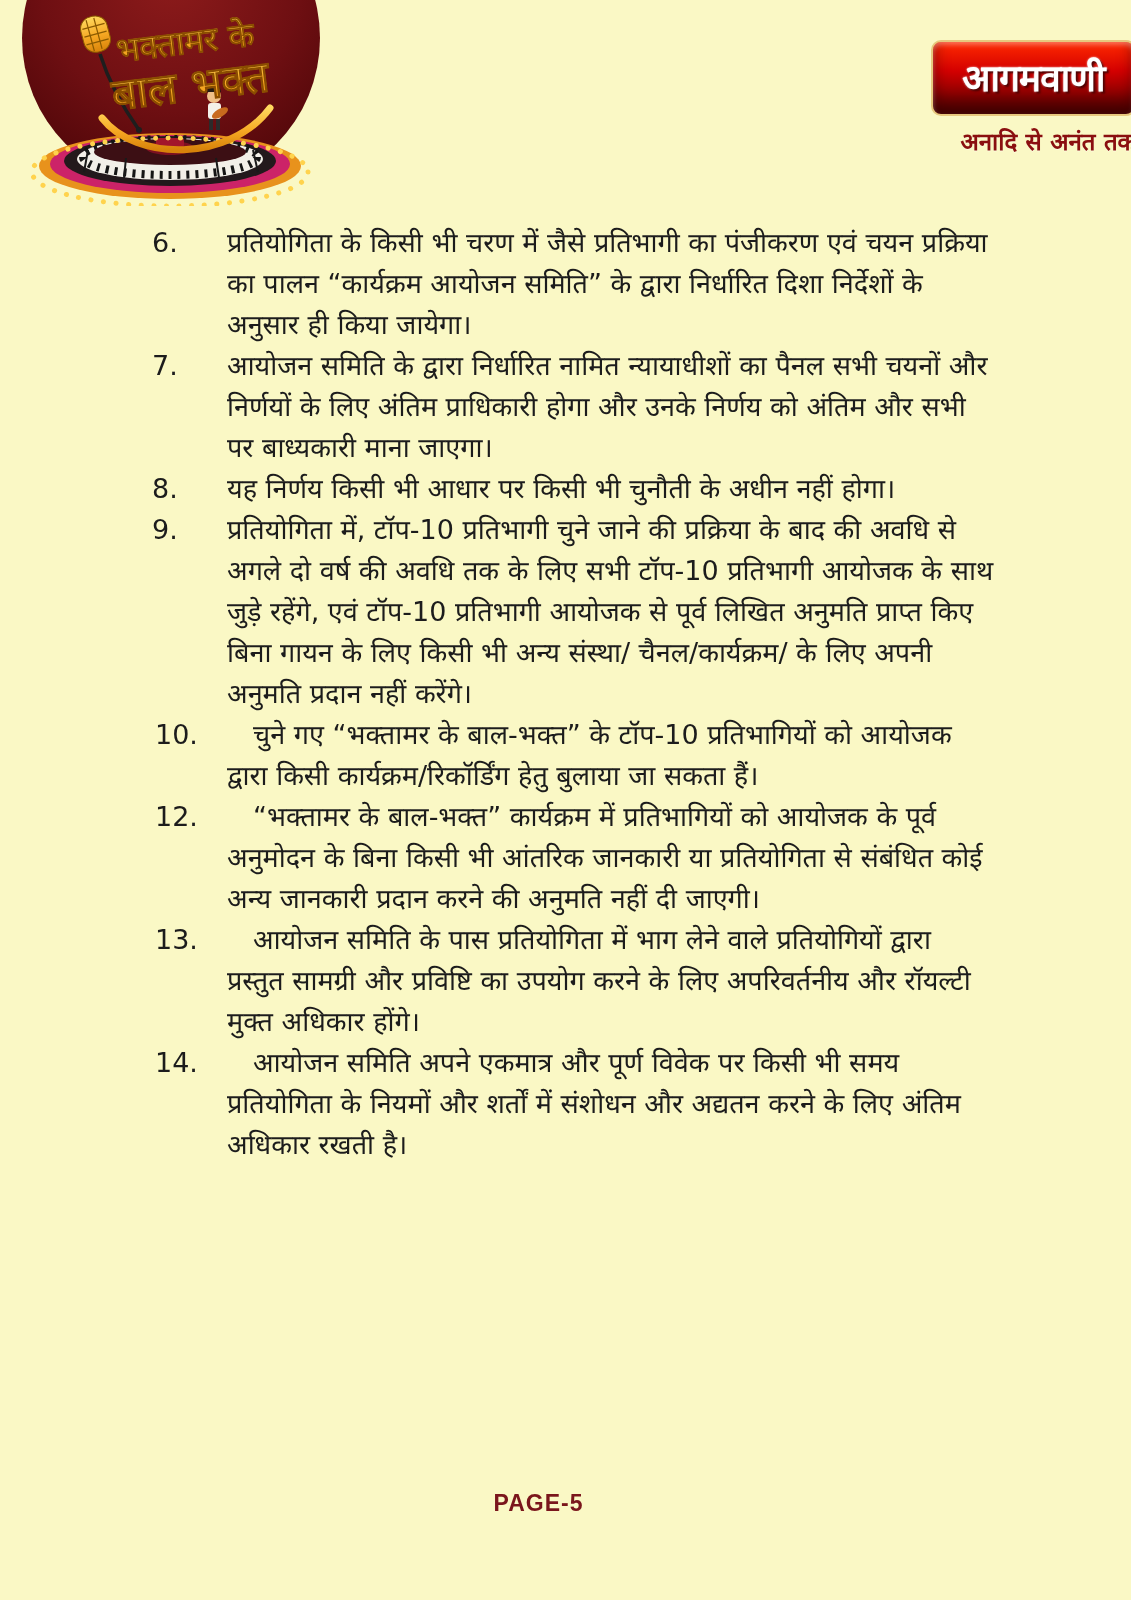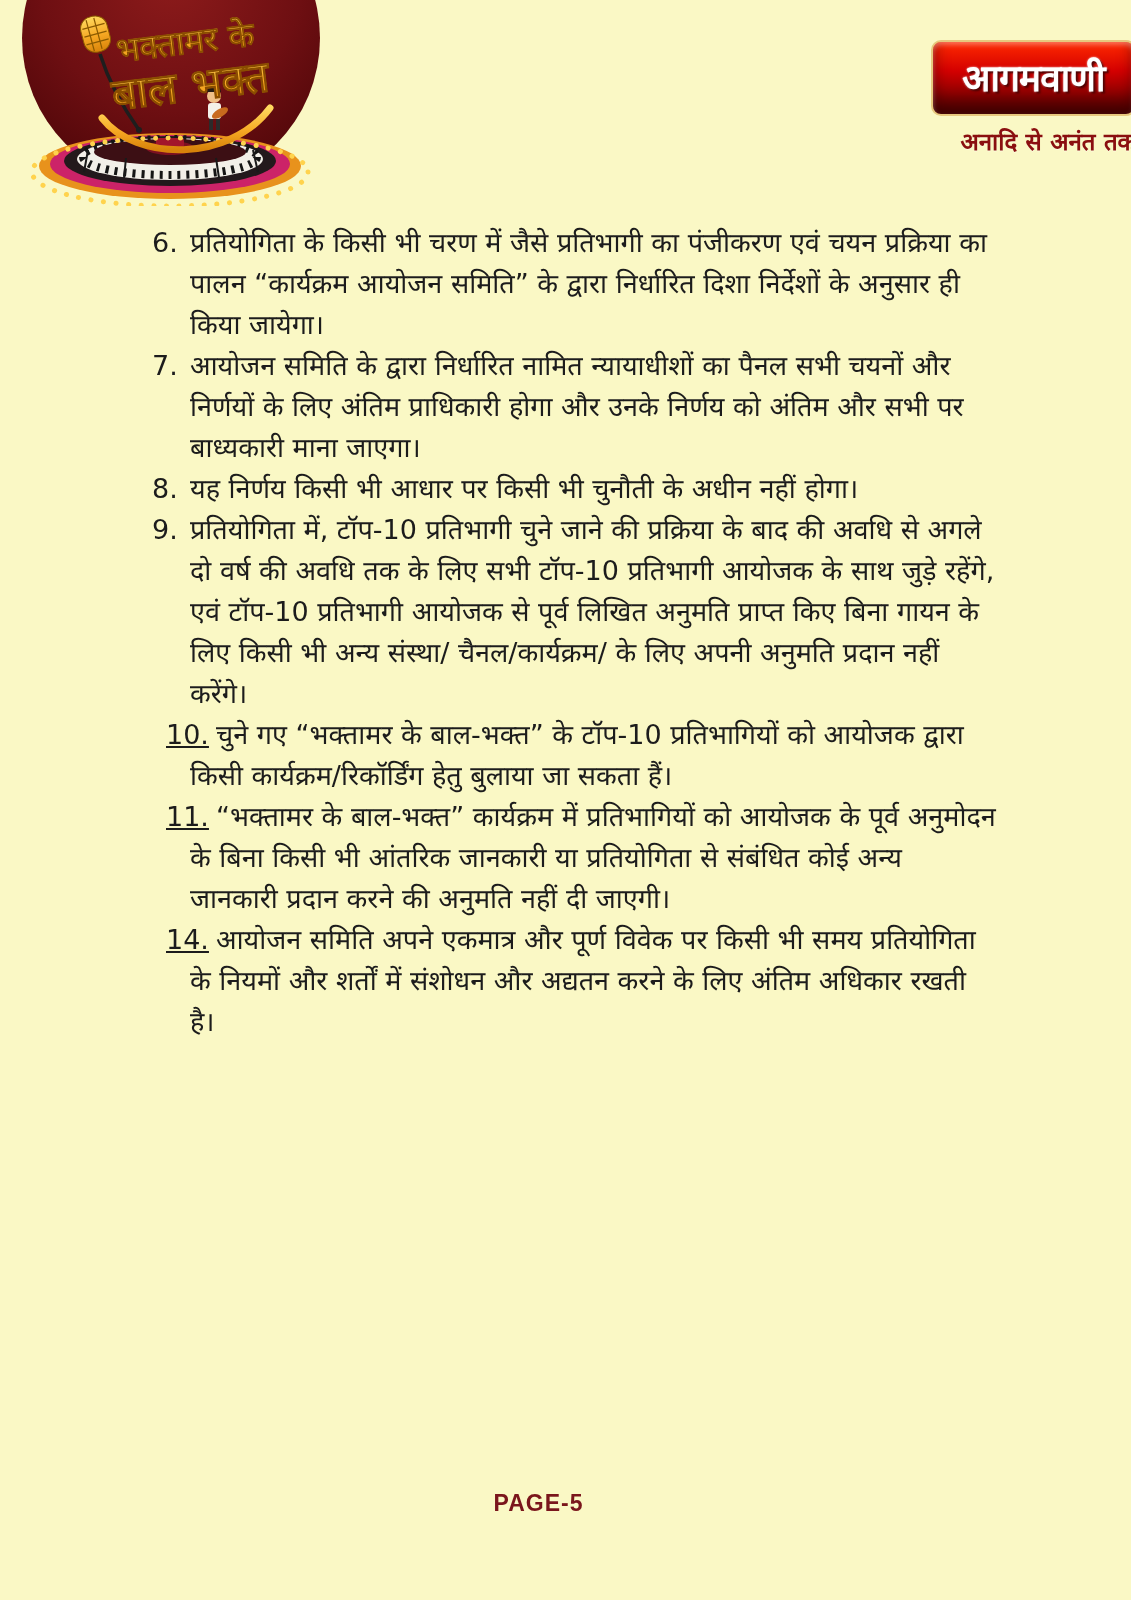--- a/index.html
+++ b/index.html
@@ -32,22 +32,22 @@
     white-space:nowrap;text-shadow:0 1px 0 rgba(255,255,255,.4);
   }
 
   
   .terms{
     position:absolute;left:150px;top:222px;width:846px;
     font-size:27px;line-height:41px;color:#1c1c1c;
   }
   .term-item{position:relative;padding-left:40px;}
   .term-num{position:absolute;left:2px;top:0;}
-  .term-item.wide .term-num{left:16px;text-decoration:underline;}
-  .term-text{display:block;}
+  .term-item.wide .term-num{left:5px;}
+  .term-text{display:block;margin-left:37px;}
   .term-item.wide .term-text{text-indent:26px;}
 
   
   .page-footer{
     position:absolute;left:0;top:1490px;width:100%;
     box-sizing:border-box;padding-right:54px;
     text-align:center;color:#7a161c;font-weight:bold;font-size:23px;
     letter-spacing:1px;font-family:"Liberation Sans","DejaVu Sans",sans-serif;
   }
 </style>
@@ -141,22 +141,26 @@
     </div>
     <div class="term-item">
       <span class="term-num">9.</span>
       <span class="term-text">प्रतियोगिता में, टॉप-10 प्रतिभागी चुने जाने की प्रक्रिया के बाद की अवधि से अगले दो वर्ष की अवधि तक के लिए सभी टॉप-10 प्रतिभागी आयोजक के साथ जुड़े रहेंगे, एवं टॉप-10 प्रतिभागी आयोजक से पूर्व लिखित अनुमति प्राप्त किए बिना गायन के लिए किसी भी अन्य संस्था/ चैनल/कार्यक्रम/ के लिए अपनी अनुमति प्रदान नहीं करेंगे।</span>
     </div>
     <div class="term-item wide">
       <span class="term-num">10.</span>
       <span class="term-text">चुने गए “भक्तामर के बाल-भक्त” के टॉप-10 प्रतिभागियों को आयोजक द्वारा किसी कार्यक्रम/रिकॉर्डिंग हेतु बुलाया जा सकता हैं।</span>
     </div>
     <div class="term-item wide">
-      <span class="term-num">11.</span>
+      <span class="term-num">12.</span>
       <span class="term-text">“भक्तामर के बाल-भक्त” कार्यक्रम में प्रतिभागियों को आयोजक के पूर्व अनुमोदन के बिना किसी भी आंतरिक जानकारी या प्रतियोगिता से संबंधित कोई अन्य जानकारी प्रदान करने की अनुमति नहीं दी जाएगी।</span>
+    </div>
+    <div class="term-item wide">
+      <span class="term-num">13.</span>
+      <span class="term-text">आयोजन समिति के पास प्रतियोगिता में भाग लेने वाले प्रतियोगियों द्वारा प्रस्तुत सामग्री और प्रविष्टि का उपयोग करने के लिए अपरिवर्तनीय और रॉयल्टी मुक्त अधिकार होंगे।</span>
     </div>
     <div class="term-item wide">
       <span class="term-num">14.</span>
       <span class="term-text">आयोजन समिति अपने एकमात्र और पूर्ण विवेक पर किसी भी समय प्रतियोगिता के नियमों और शर्तों में संशोधन और अद्यतन करने के लिए अंतिम अधिकार रखती है।</span>
     </div>
   </div>
 
   <div class="page-footer">PAGE-5</div>
 
 </div>

